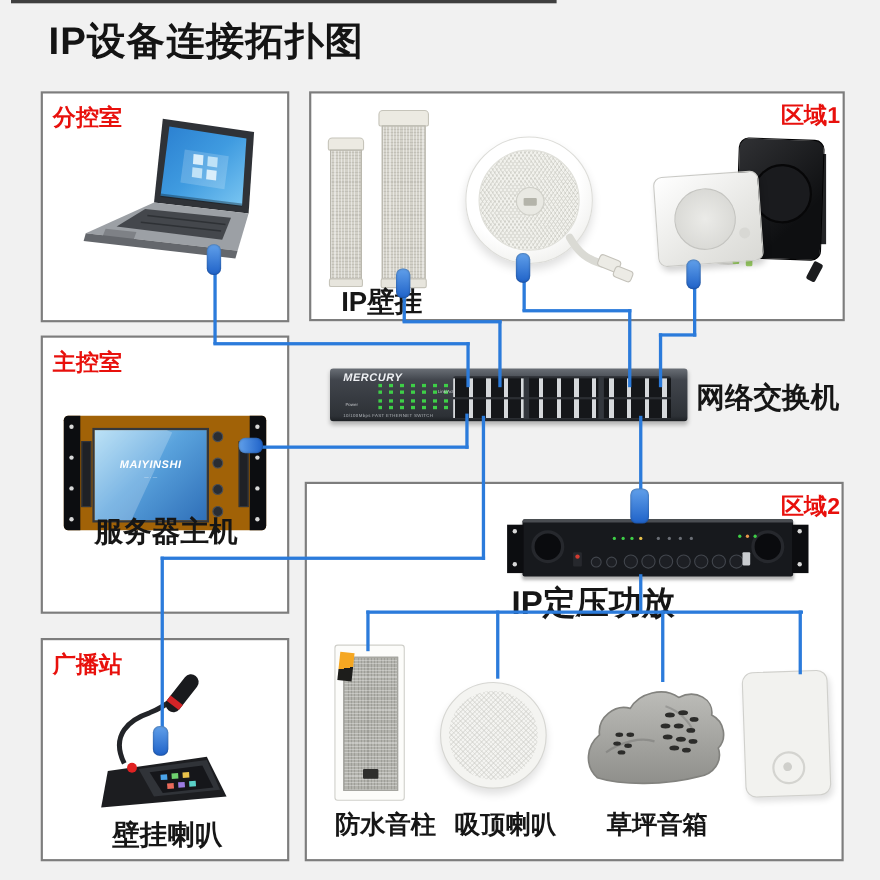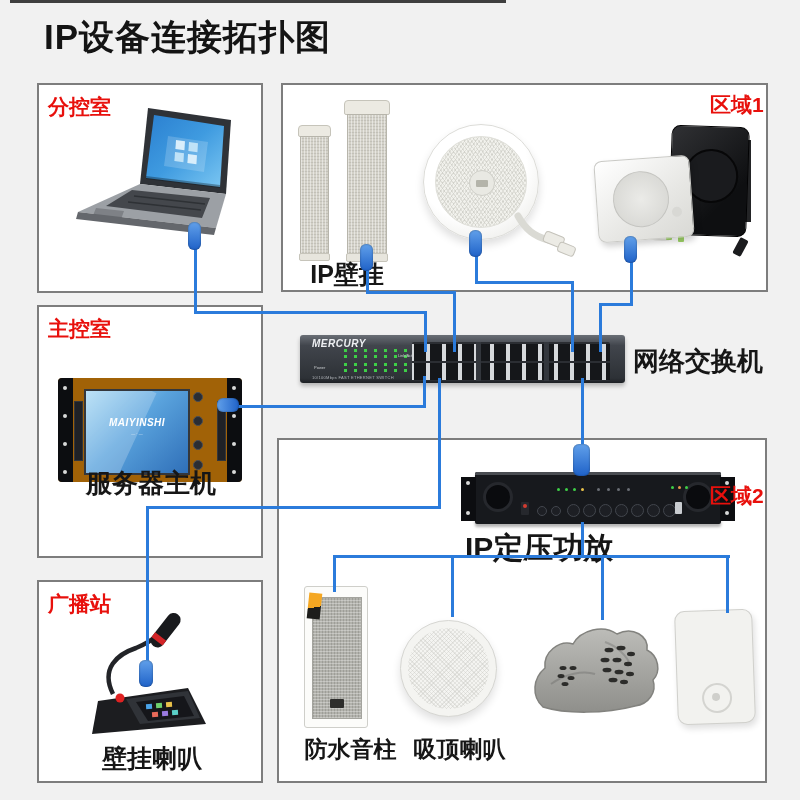--- a/index.html
+++ b/index.html
@@ -111,21 +111,21 @@
   <div class="box" style="left:37px;top:83px;width:226px;height:210px;"></div>
   <div class="box" style="left:281px;top:83px;width:487px;height:209px;"></div>
   <div class="box" style="left:37px;top:305px;width:226px;height:253px;"></div>
   <div class="box" style="left:37px;top:580px;width:226px;height:203px;"></div>
   <div class="box" style="left:277px;top:438px;width:490px;height:345px;"></div>
 
   <div class="red-label" style="left:48px;top:93px;">分控室</div>
   <div class="red-label" style="left:710px;top:91px;">区域1</div>
   <div class="red-label" style="left:48px;top:315px;">主控室</div>
   <div class="red-label" style="left:48px;top:590px;">广播站</div>
-  <div class="red-label" style="left:710px;top:446px;margin-top:36px;">区域2</div>
+  <div class="red-label" style="left:710px;top:446px;">区域2</div>
 
   <div class="vline" style="left:194px;top:248px;height:65px;"></div>
   <div class="hline" style="left:194px;top:311px;width:233px;"></div>
   <div class="vline" style="left:424px;top:311px;height:41px;"></div>
 
   <div class="vline" style="left:366px;top:268px;height:25px;"></div>
   <div class="hline" style="left:366px;top:291px;width:90px;"></div>
   <div class="vline" style="left:453px;top:291px;height:61px;"></div>
 
   <div class="vline" style="left:475px;top:256px;height:27px;"></div>
@@ -355,19 +355,20 @@
         <ellipse cx="105" cy="62" rx="4" ry="2.2"></ellipse>
       <ellipse cx="88" cy="68" rx="4.5" ry="2.3"></ellipse>
         <ellipse cx="99" cy="70" rx="4" ry="2.2"></ellipse>
       <ellipse cx="38" cy="56" rx="3.5" ry="2"></ellipse>
         <ellipse cx="48" cy="56" rx="3.5" ry="2"></ellipse>
       <ellipse cx="36" cy="64" rx="3.5" ry="2"></ellipse>
         <ellipse cx="46" cy="66" rx="3.5" ry="2"></ellipse>
         <ellipse cx="40" cy="72" rx="3.5" ry="2"></ellipse>
     </g>
   </svg>
+  <div class="dev-label" style="left:550px;top:734px;width:95px;font-size:23px;">草坪音箱</div>
 
   <div class="wall2">
     <u>
         <b></b>
       </u>
   </div>
 </div>
 
 </body></html>

